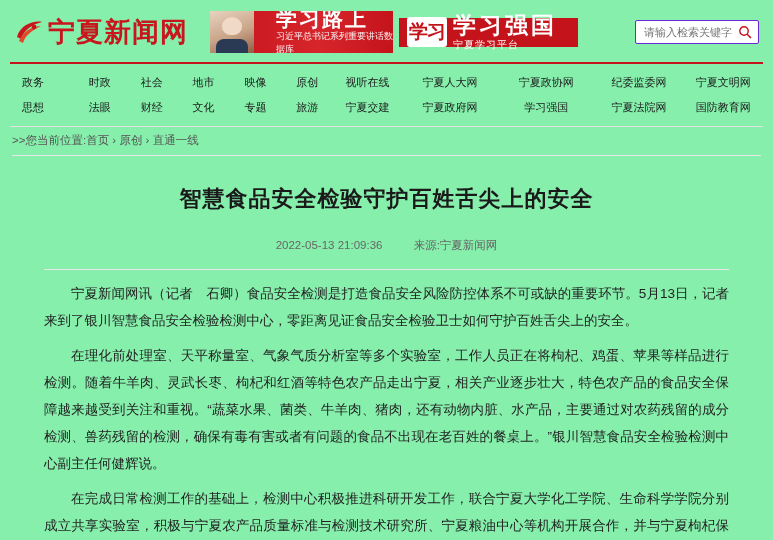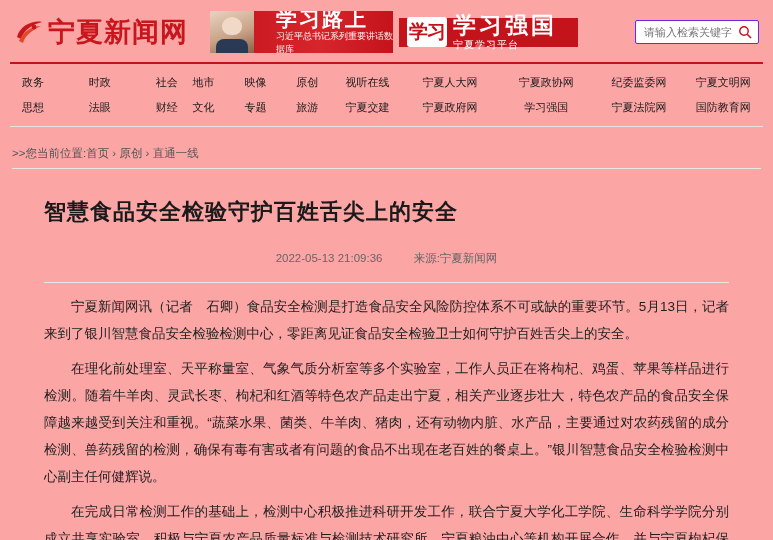--- a/index.html
+++ b/index.html
@@ -7,21 +7,21 @@
     margin: 0; padding: 0;
     width: 773px; height: 540px;
     background: #ffffff;
     font-family: "Liberation Sans", sans-serif;
     overflow: hidden;
   }
   .page {
     width: 773px;
     height: 540px;
     position: relative;
-    background: #fca5a5;
+    background: #86efac;
   }
 
   
   .header {
     display: flex;
     align-items: center;
     padding: 8px 14px 6px 14px;
     height: 62px;
   }
   .logo {
@@ -169,43 +169,44 @@
     font-size: 11px;
     color: #1a1a1a;
     text-align: center;
     white-space: nowrap;
     cursor: pointer;
   }
 
   
   .c1 { width: 56px; margin-left: 12px; text-align: left;}
   .c2 { width: 56px; }
-  .c3 { width: 56px; text-align: right; }
+  .c3 { width: 56px; }
   .c4 { width: 56px; }
   .c5 { width: 56px; }
   .c6 { width: 56px; }
   .c7 { width: 74px; }
   .c8 { width: 104px; }
   .c9 { width: 104px; }
   .c10 { width: 96px; }
   .c11 { width: 86px; }
 
   
   .breadcrumb {
-    margin: 19px 12px 0 12px;
+    margin: 6px 12px 0 12px;
     font-size: 11.5px;
     color: #555;
     padding-bottom: 7px;
     border-bottom: 1px solid #e6e6e6;
   }
   .breadcrumb a { color: #555; text-decoration: none; }
 
   
   .article { padding: 0 44px; }
   .art-title {
+    text-align: center;
     font-family: "Liberation Serif", serif;
     font-size: 22px;
     font-weight: bold;
     color: #1a1a1a;
     margin: 28px 0 0 0;
     letter-spacing: 1px;
   }
   .art-meta {
     text-align: center;
     font-size: 11.5px;

